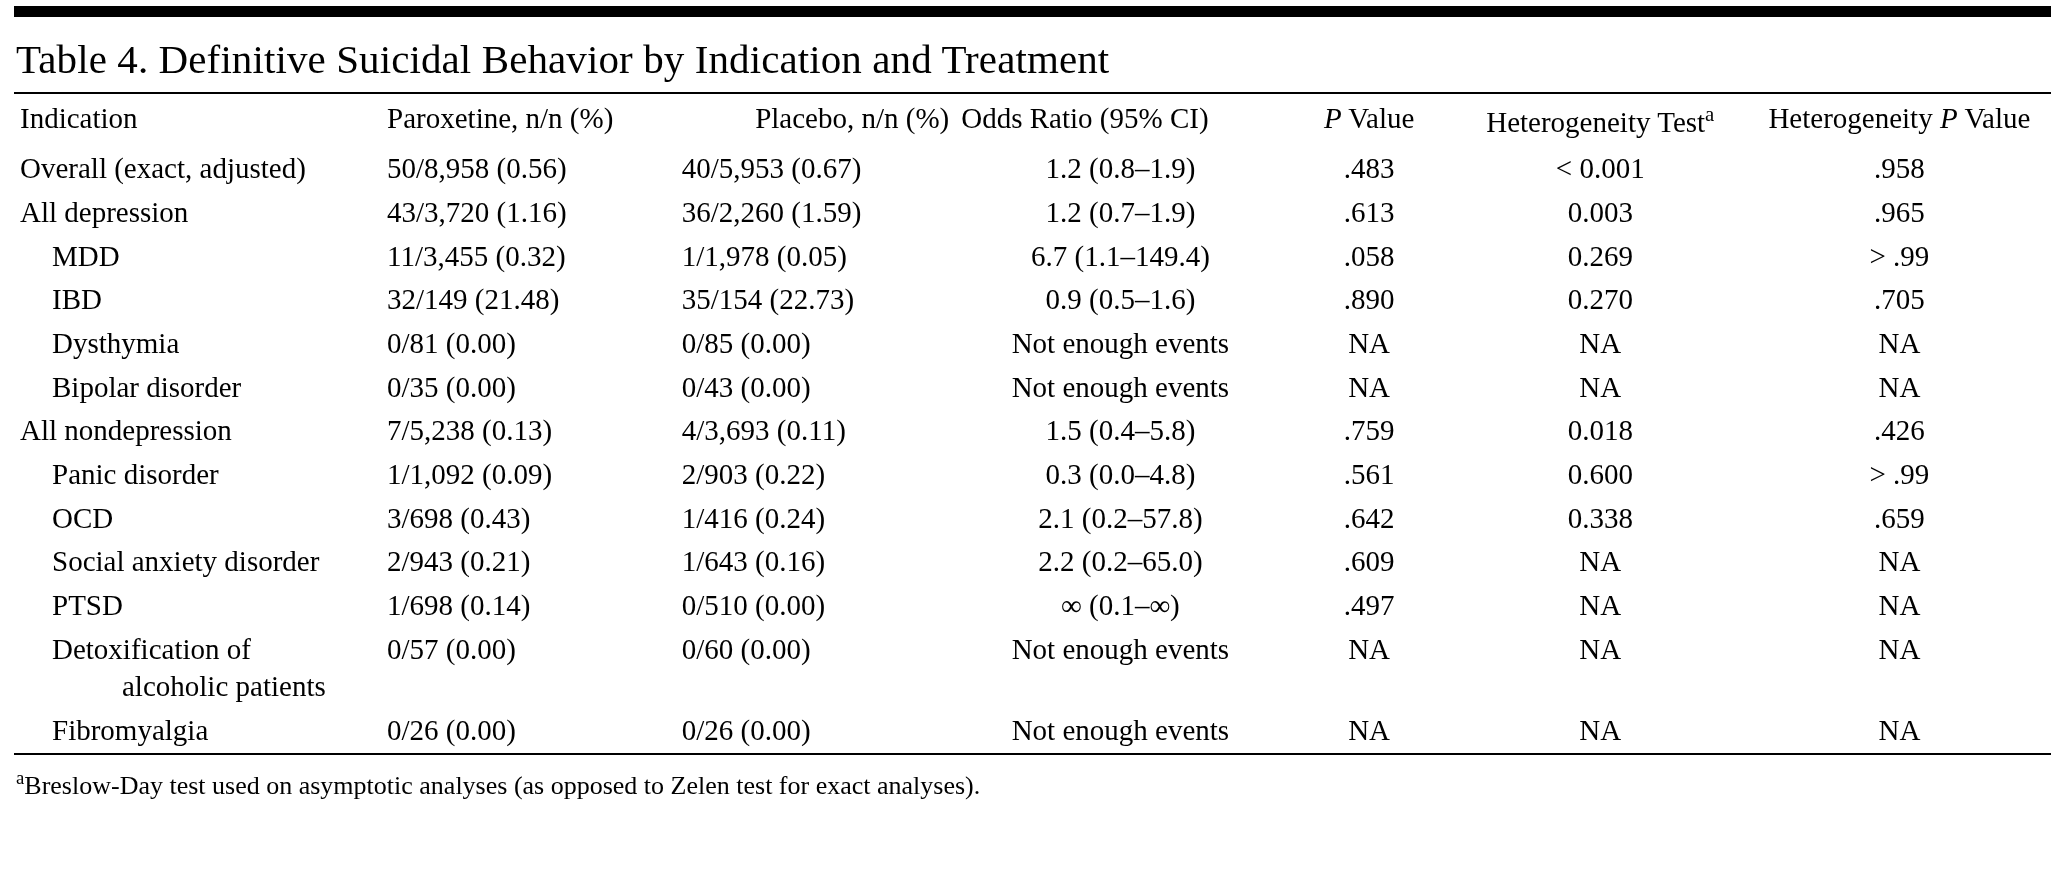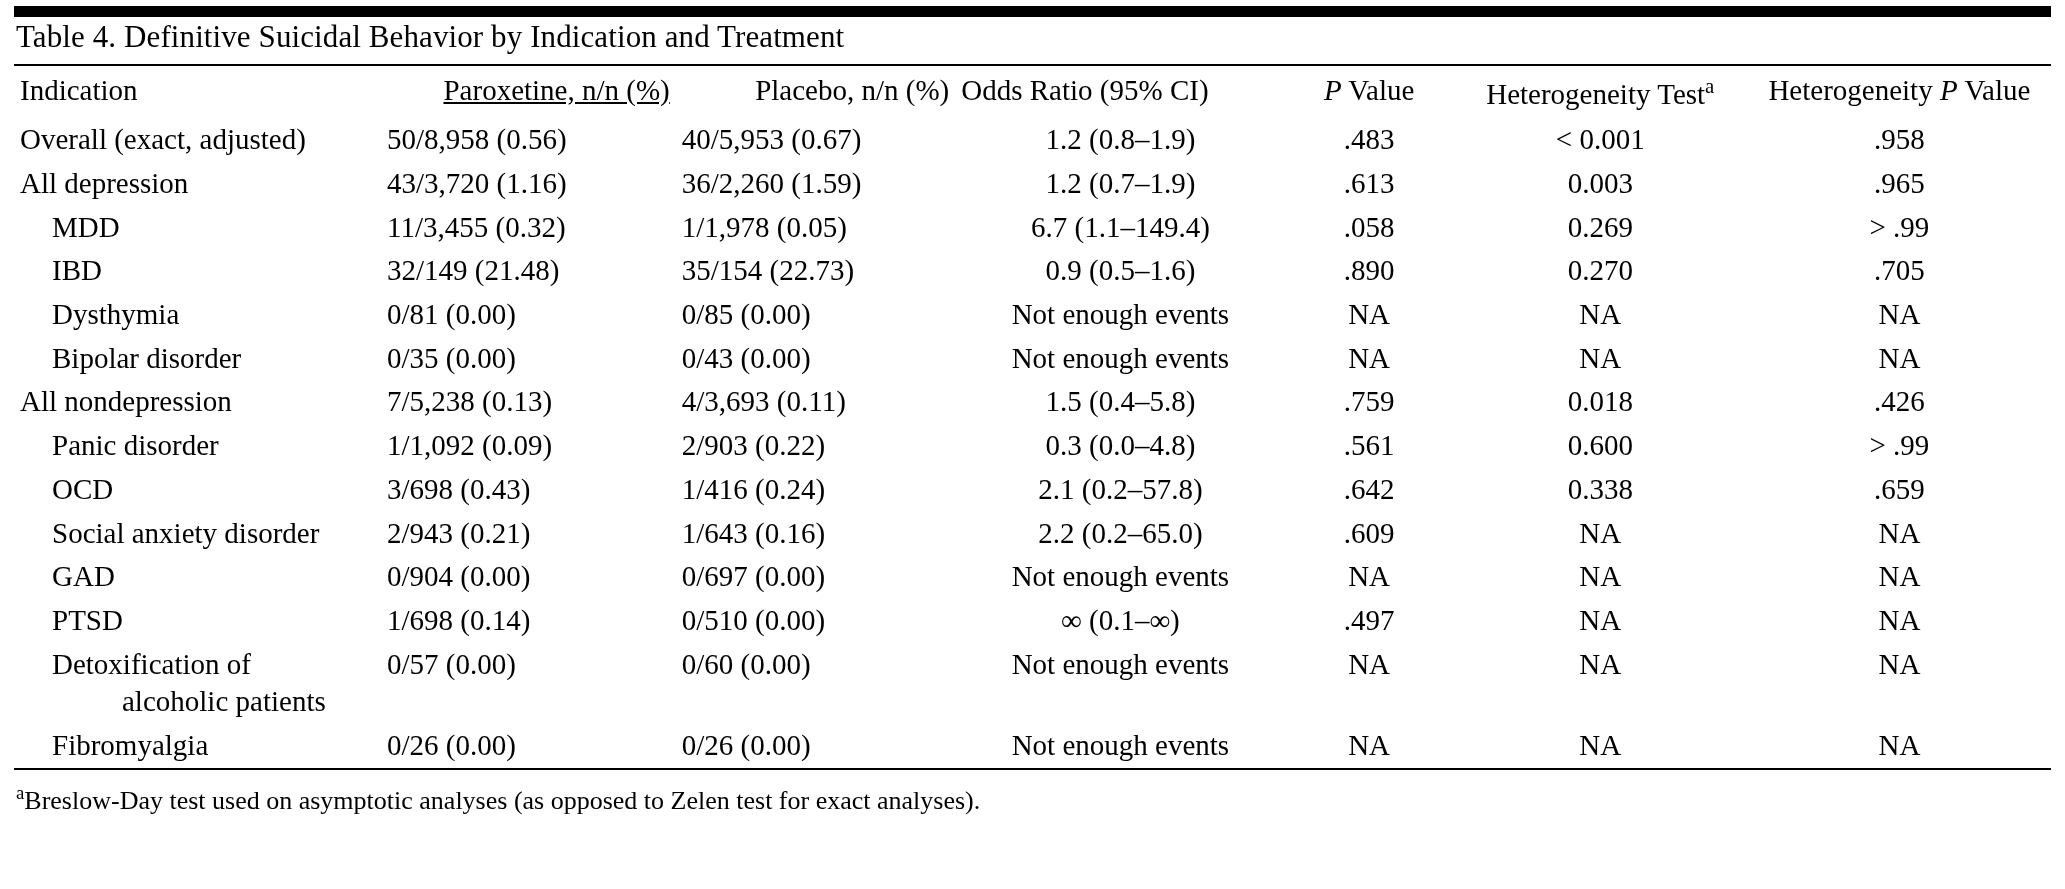--- a/index.html
+++ b/index.html
@@ -26,43 +26,43 @@
     height: 11px;
     background: #000000;
     width: 100%;
   }
   .rule-thin {
     height: 2px;
     background: #000000;
     width: 100%;
   }
   .title {
-    font-size: 31px;
+    font-size: 41px;
     line-height: 1.28;
-    padding: 0 2px 7px 2px;
+    padding: 16px 2px 7px 2px;
     letter-spacing: 0.1px;
   }
   table {
     border-collapse: collapse;
     width: 100%;
     font-size: 29px;
   }
   th, td {
     padding: 2px 6px;
     vertical-align: top;
     font-weight: normal;
   }
   thead th {
     padding-top: 8px;
     padding-bottom: 8px;
     white-space: nowrap;
     margin-top: 28px;
   }
   .col-ind { text-align: left;  width: 400px; }
-  .col-par { text-align: right; width: 300px; text-decoration: underline; }
+  .col-par { text-align: left; width: 300px; }
   .col-pla { text-align: right; width: 290px; font-family: Liberation Serif, serif; }
   .col-or  { text-align: left; width: 340px; }
   .col-p   { text-align: center; width: 175px; }
   .col-het { text-align: center; width: 300px; }
   .col-hetp{ text-align: center; width: 300px; }
 
   tbody td { line-height: 1.30; padding-top: 3px; padding-bottom: 3px; }
   tbody td.num { text-align: center; }
   tbody td.par, tbody td.pla { text-align: left; padding-right: 52px; }
 
@@ -187,29 +187,20 @@
           <tr>
             <td class="indent-1">Social anxiety disorder</td>
             <td class="par">2/943 (0.21)</td>
             <td class="pla">1/643 (0.16)</td>
             <td class="num">2.2 (0.2–65.0)</td>
             <td class="num">.609</td>
             <td class="num">NA</td>
             <td class="num">NA</td>
           </tr>
           <tr>
-            <td class="indent-1">GAD</td>
-            <td class="par">0/904 (0.00)</td>
-            <td class="pla">0/697 (0.00)</td>
-            <td class="num">Not enough events</td>
-            <td class="num">NA</td>
-            <td class="num">NA</td>
-            <td class="num">NA</td>
-          </tr>
-          <tr>
             <td class="indent-1">PTSD</td>
             <td class="par">1/698 (0.14)</td>
             <td class="pla">0/510 (0.00)</td>
             <td class="num">∞ (0.1–∞)</td>
             <td class="num">.497</td>
             <td class="num">NA</td>
             <td class="num">NA</td>
           </tr>
           <tr>
             <td class="indent-1">Detoxification of<br><span class="indent-2">alcoholic patients</span></td>

